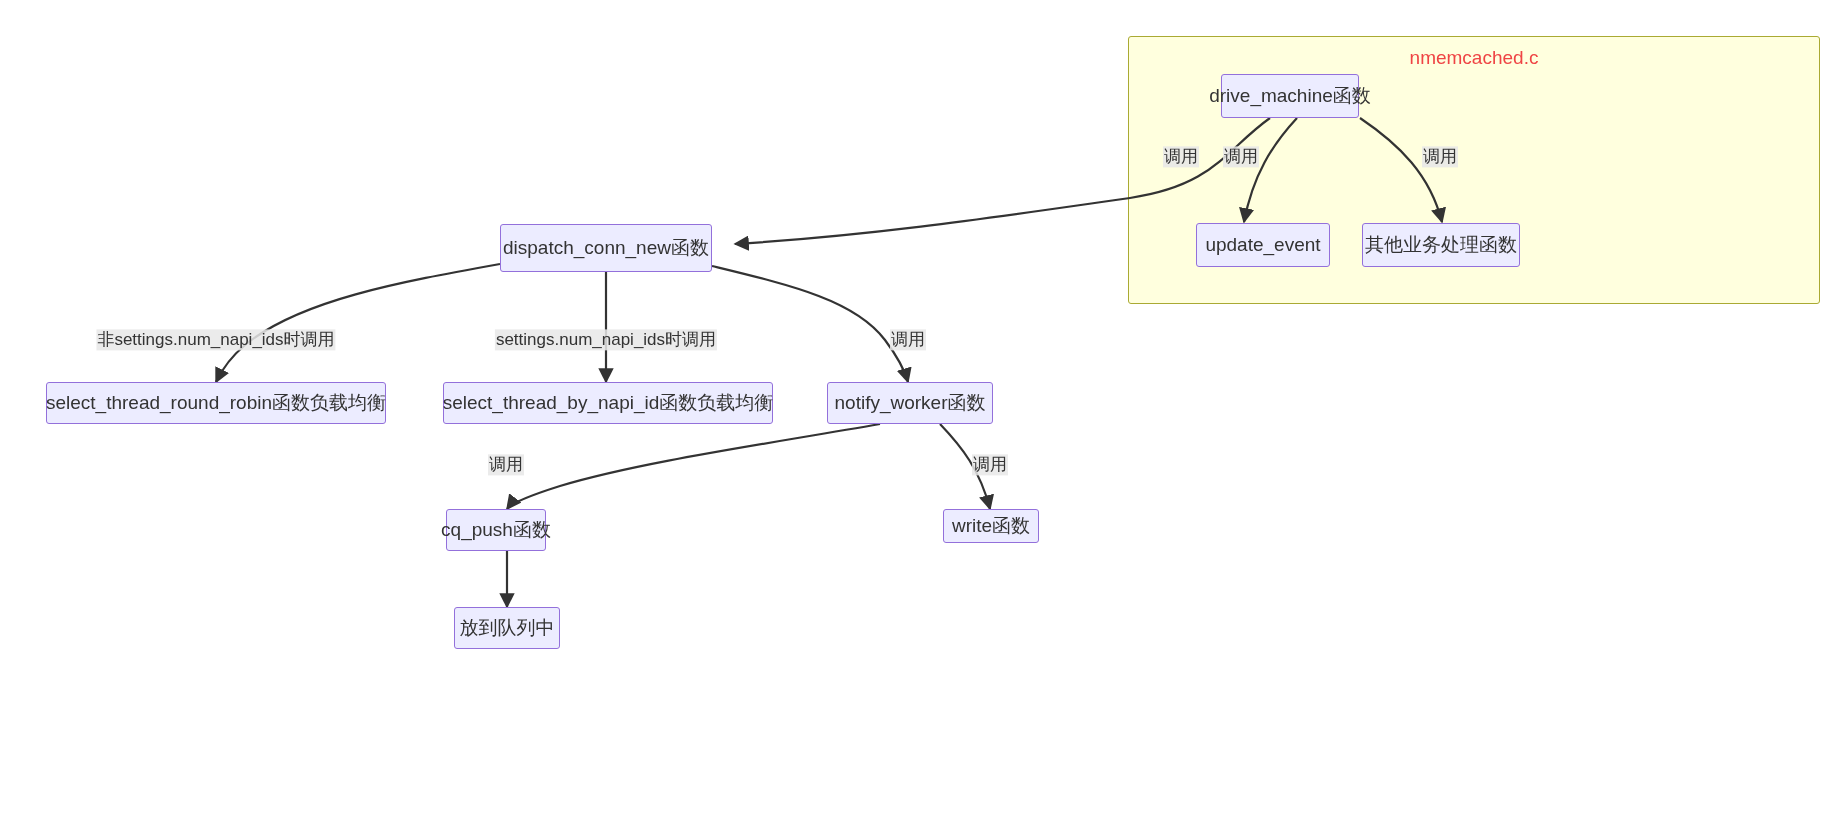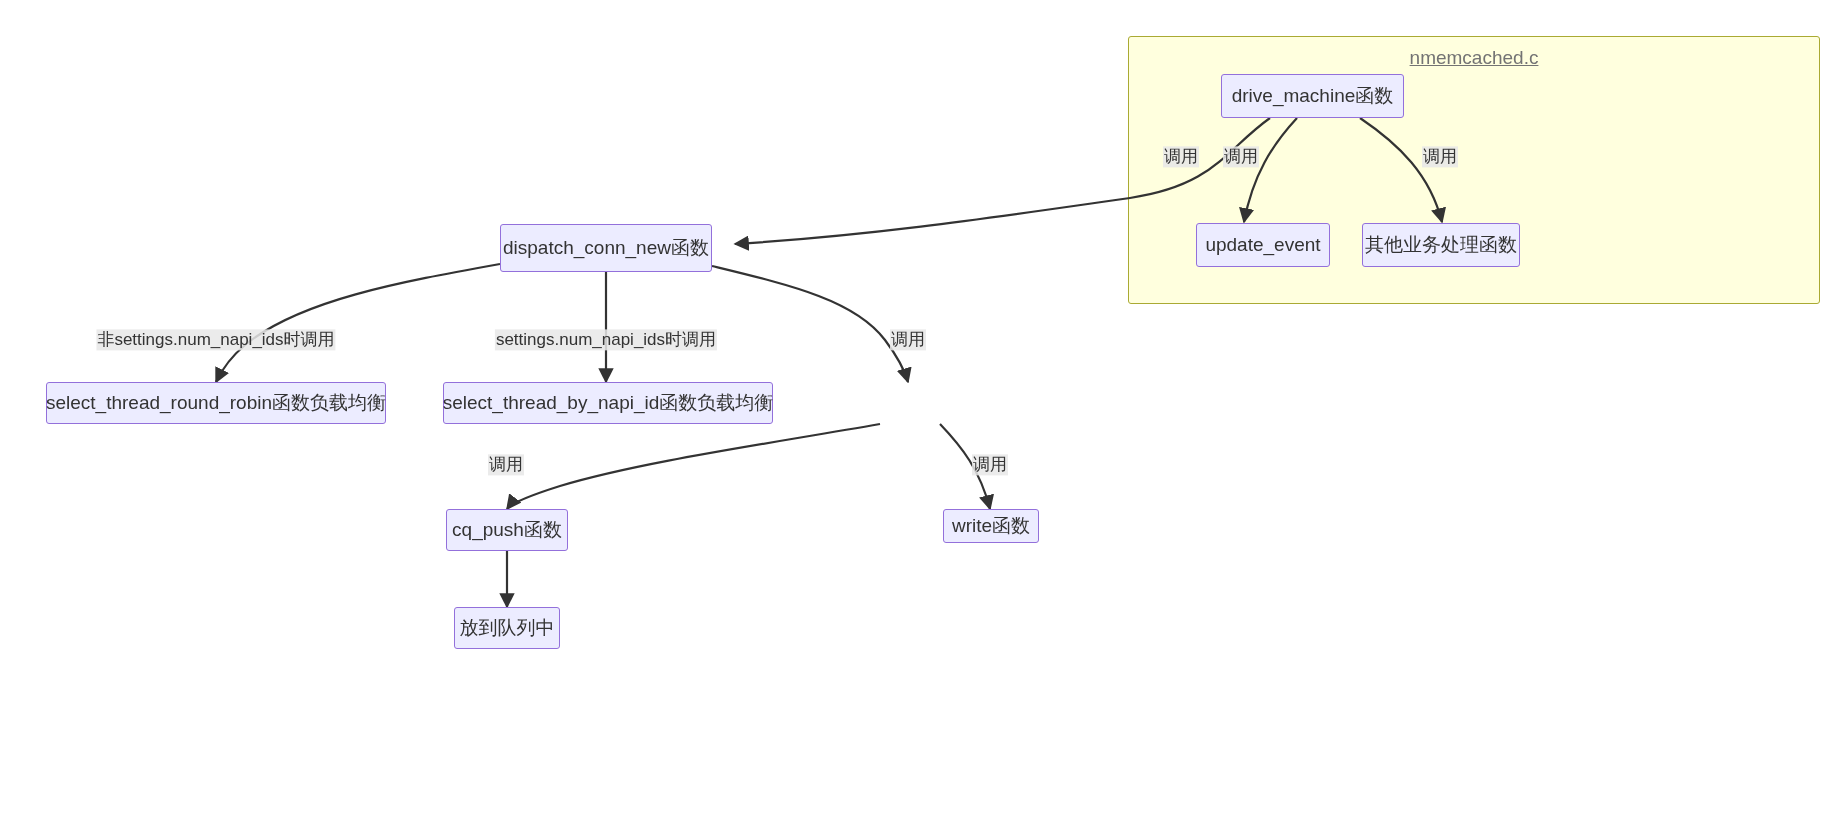--- a/index.html
+++ b/index.html
@@ -32,24 +32,23 @@
     border-radius: 3px;
     box-sizing: border-box;
   }
   .cluster-label {
     position: absolute;
     top: 10px;
     left: 0;
     width: 100%;
     text-align: center;
     font-size: 19px;
-    color: #737373;
+    color: #ef4444;
     line-height: 1.2;
     white-space: nowrap;
-    text-decoration: underline;
   }
   .node {
     position: absolute;
     background: #ececff;
     border: 1px solid #9370db;
     border-radius: 3px;
     box-sizing: border-box;
     display: flex;
     align-items: center;
     justify-content: center;
@@ -103,21 +102,21 @@
 
     <path class="edge-path" d="M 712 266 C 790 285 855 300 885 340 C 900 360 906 375 908 382" marker-end="url(#arrow)"></path>
 
     <path class="edge-path" d="M 880 424 C 760 445 640 462 560 486 C 525 497 510 505 507 509" marker-end="url(#arrow)"></path>
 
     <path class="edge-path" d="M 940 424 C 962 447 980 470 990 509" marker-end="url(#arrow)"></path>
 
     <path class="edge-path" d="M 507 551 L 507 607" marker-end="url(#arrow)"></path>
   </svg>
 
-  <div class="node" style="left:1221px; top:74px; width:183px; height:44px;">
+  <div class="node" style="left:1221px; top:74px; width:138px; height:44px;">
     <span>drive_machine函数</span>
   </div>
 
   <div class="node" style="left:1176px; top:223px; width:134px; height:44px;margin-left:20px;">
     <span>update_event</span>
   </div>
 
   <div class="node" style="left:1362px; top:223px; width:158px; height:44px;">
     <span>其他业务处理函数</span>
   </div>
@@ -127,22 +126,25 @@
   </div>
 
   <div class="node" style="left:46px; top:382px; width:340px; height:42px;">
     <span>select_thread_round_robin函数负载均衡</span>
   </div>
 
   <div class="node" style="left:443px; top:382px; width:330px; height:42px;">
     <span>select_thread_by_napi_id函数负载均衡</span>
   </div>
 
+  <div class="node" style="left:827px; top:382px; width:166px; height:42px;">
+    <span>notify_worker函数</span>
+  </div>
 
-  <div class="node" style="left:446px; top:509px; width:122px; height:42px;">
+  <div class="node" style="left:446px; top:509px; width:100px; height:42px;">
     <span>cq_push函数</span>
   </div>
 
   <div class="node" style="left:943px; top:509px; width:96px; height:34px;">
     <span>write函数</span>
   </div>
 
   <div class="node" style="left:454px; top:607px; width:106px; height:42px;">
     <span>放到队列中</span>
   </div>

